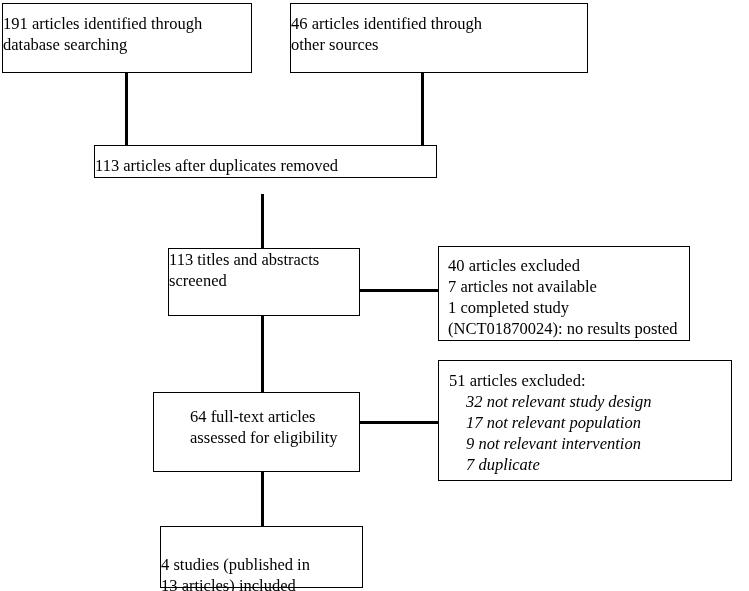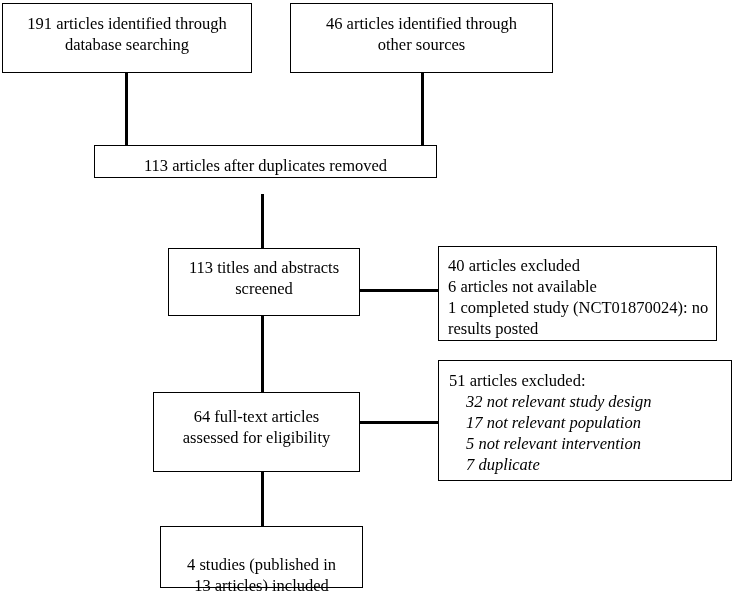--- a/index.html
+++ b/index.html
@@ -24,40 +24,40 @@
     background: #ffffff;
     font-size: 16.5px;
     line-height: 21px;
     color: #000000;
   }
   .box .txt {
     display: block;
     white-space: pre-line;
   }
   .center .txt {
-    text-align: center;
+    text-align: left;
   }
   .left .txt {
     text-align: left;
   }
   .connector {
     position: absolute;
     background: #000000;
   }
   .v-line { width: 3px; }
   .h-line { height: 3px; }
 
   
   #box-db-search      { left: 2px;   top: 3px;   width: 250px; height: 70px;  padding-top: 9px; }
-  #box-other-sources  { left: 290px; top: 3px;   width: 263px; height: 70px;  padding-top: 9px; }
+  #box-other-sources  { left: 290px; top: 3px;   width: 298px; height: 70px;  padding-top: 9px; }
   #box-duplicates     { left: 94px;  top: 145px; width: 343px; height: 33px;  padding-top: 9px; }
-  #box-screened       { left: 168px; top: 248px; width: 192px; height: 68px;  padding-top: 8px; }
-  #box-fulltext       { left: 153px; top: 392px; width: 207px; height: 80px;  padding-top: 13px; }
+  #box-screened       { left: 168px; top: 248px; width: 192px; height: 68px;  }
+  #box-fulltext       { left: 153px; top: 392px; width: 207px; height: 80px;  padding-top: 13px; padding-left: 36px; }
   #box-included       { left: 160px; top: 526px; width: 203px; height: 62px;  padding-top: 27px; }
-  #box-excl-screening { left: 438px; top: 246px; width: 279px; height: 95px;  padding: 8px 6px 0 9px; }
+  #box-excl-screening { left: 438px; top: 246px; width: 252px; height: 95px;  padding: 8px 6px 0 9px; }
   #box-excl-fulltext  { left: 438px; top: 360px; width: 294px; height: 121px; padding: 9px 18px 0 10px; }
 
   #box-excl-fulltext .sub { padding-left: 17px; display: block; font-style: italic; }
 
   
   #conn-db-down       { left: 125px; top: 72px;  height: 74px; }
   #conn-other-down    { left: 421px; top: 72px;  height: 74px; }
   #conn-dup-down      { left: 261px; top: 194px; height: 55px; }
   #conn-screened-down { left: 261px; top: 315px; height: 78px; }
   #conn-fulltext-down { left: 261px; top: 471px; height: 56px; }
@@ -91,34 +91,34 @@
     <span class="txt">113 articles after duplicates removed</span>
   </div>
 
   <div class="box center" id="box-screened">
     <span class="txt">113 titles and abstracts
 screened</span>
   </div>
 
   <div class="box left" id="box-excl-screening">
     <span class="txt">40 articles excluded</span>
-    <span class="txt">6 articles not available</span>
+    <span class="txt">7 articles not available</span>
     <span class="txt">1 completed study (NCT01870024): no results posted</span>
   </div>
 
   <div class="box center" id="box-fulltext">
     <span class="txt">64 full-text articles
 assessed for eligibility</span>
   </div>
 
   <div class="box left" id="box-excl-fulltext">
     <span class="txt">51 articles excluded:</span>
     <span class="txt sub">32 not relevant study design</span>
     <span class="txt sub">17 not relevant population</span>
-    <span class="txt sub">5 not relevant intervention</span>
+    <span class="txt sub">9 not relevant intervention</span>
     <span class="txt sub">7 duplicate</span>
   </div>
 
   <div class="box center" id="box-included">
     <span class="txt">4 studies (published in
 13 articles) included</span>
   </div>
 
 </div>
 

